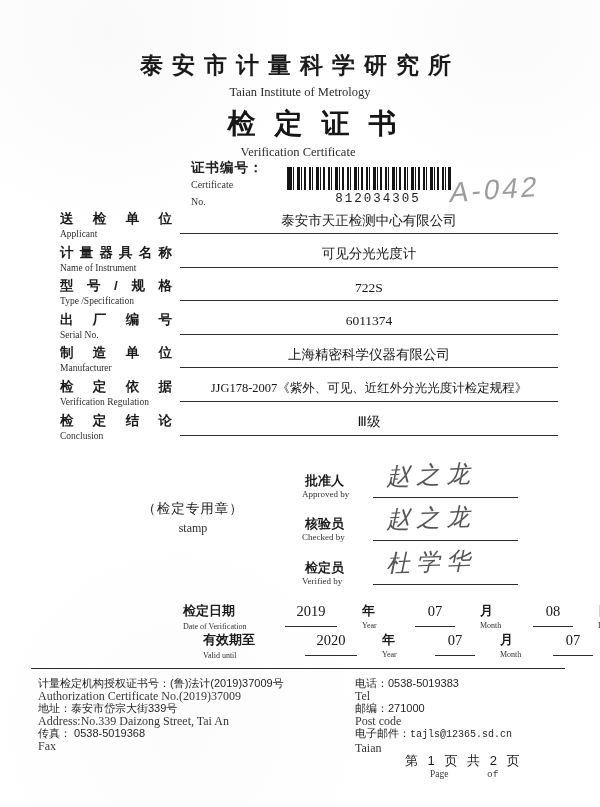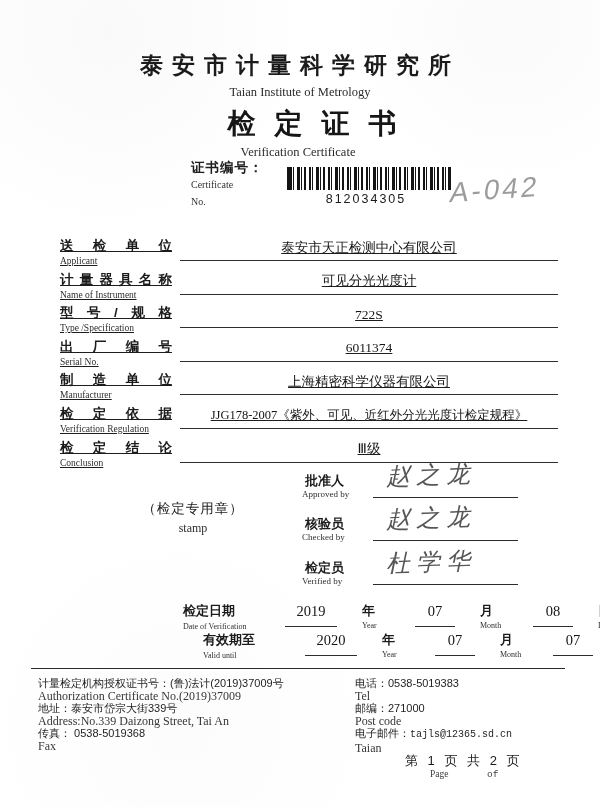--- a/index.html
+++ b/index.html
@@ -22,24 +22,24 @@
   .certno-en1{left:191px;top:179px;font-family:"Liberation Serif",serif;font-size:10px;color:#333;}
   .certno-en2{left:191px;top:196px;font-family:"Liberation Serif",serif;font-size:10px;color:#333;}
   .barcode{left:287px;top:167px;width:158px;height:23px;
     border-left:3px solid #141414;border-right:3px solid #141414;
     background-image:repeating-linear-gradient(90deg,
       #141414 0px,#141414 2px,#fff 2px,#fff 3px,
       #141414 3px,#141414 4px,#fff 4px,#fff 7px,
       #141414 7px,#141414 10px,#fff 10px,#fff 11px,
       #141414 11px,#141414 12px,#fff 12px,#fff 14px,
       #141414 14px,#141414 16px,#fff 16px,#fff 19px);}
-  .barcode-num{left:287px;top:192px;width:158px;text-align:center;font-family:Liberation Sans, sans-serif;font-size:12.5px;letter-spacing:2px;color:#1a1a1a;}
+  .barcode-num{left:299px;top:192px;width:158px;text-align:center;font-family:Liberation Mono, monospace;font-size:12.5px;letter-spacing:2px;color:#1a1a1a;}
   .hand-note{left:450px;top:174px;font-size:28px;color:#9c9c9c;letter-spacing:3px;transform:rotate(-4deg) skewX(-12deg);}
   
-  .fields{left:60px;right:42px;top:235px;text-decoration:underline;}
+  .fields{left:60px;right:42px;top:208px;}
   .frow{display:flex;height:33.6px;}
   .flabel{width:120px;padding-top:2px;}
   .flabel .zh{display:block;width:112px;font-weight:700;font-size:13.5px;color:#1b1b1b;text-align:justify;text-align-last:justify;}
   .flabel .en{display:block;font-family:"Liberation Serif",serif;font-size:9.5px;color:#2d2d2d;margin-top:1px;}
   .fvalue{flex:1;height:25px;border-bottom:1.2px solid #2e2e2e;display:flex;align-items:center;justify-content:center;
     font-family:"Liberation Serif",serif;font-size:13.5px;color:#151515;}
   .fvalue.small{font-size:12.5px;}
   
   .stamp{left:118px;top:500px;width:150px;text-align:center;}
   .stamp .zh{font-size:13.5px;color:#222;letter-spacing:1px;}

